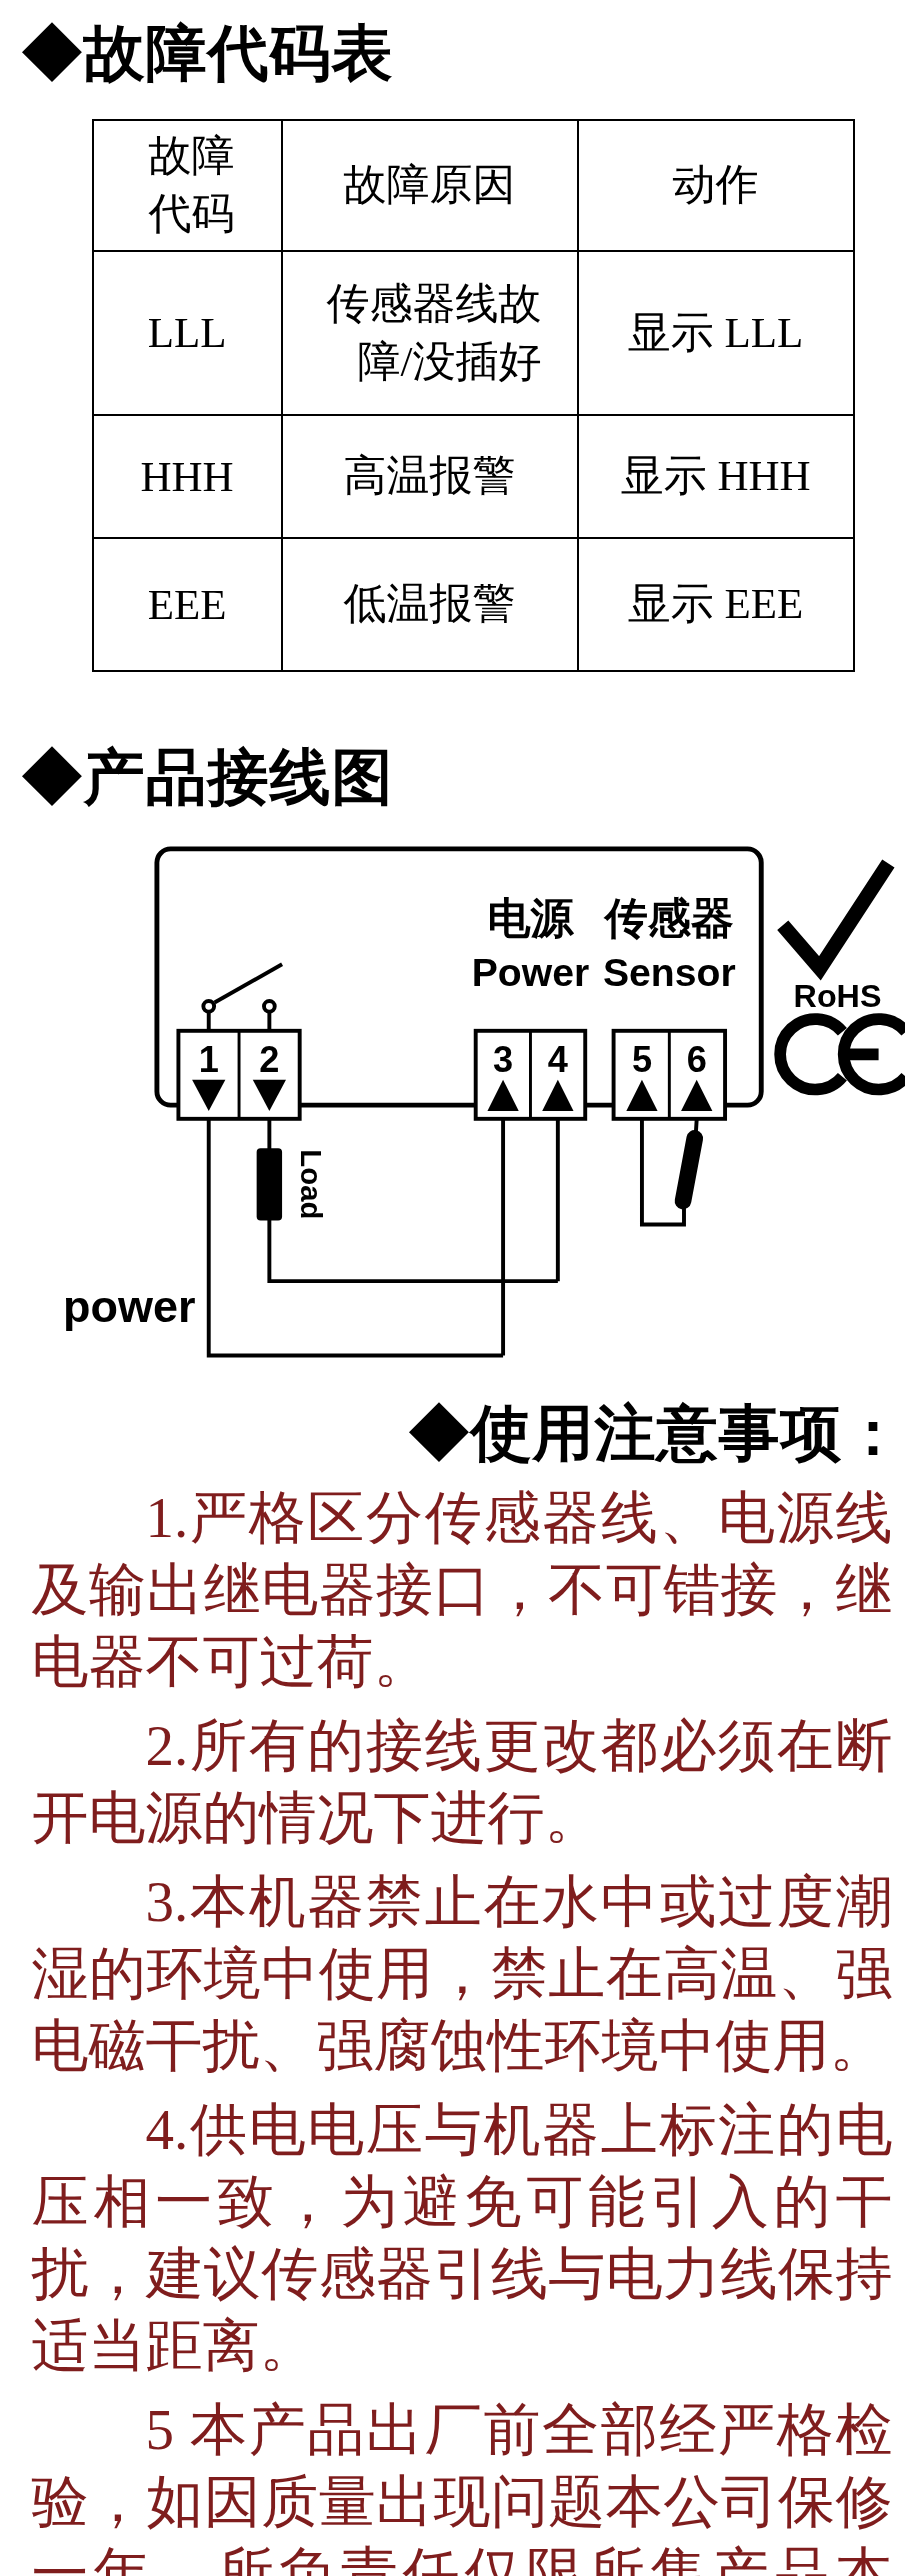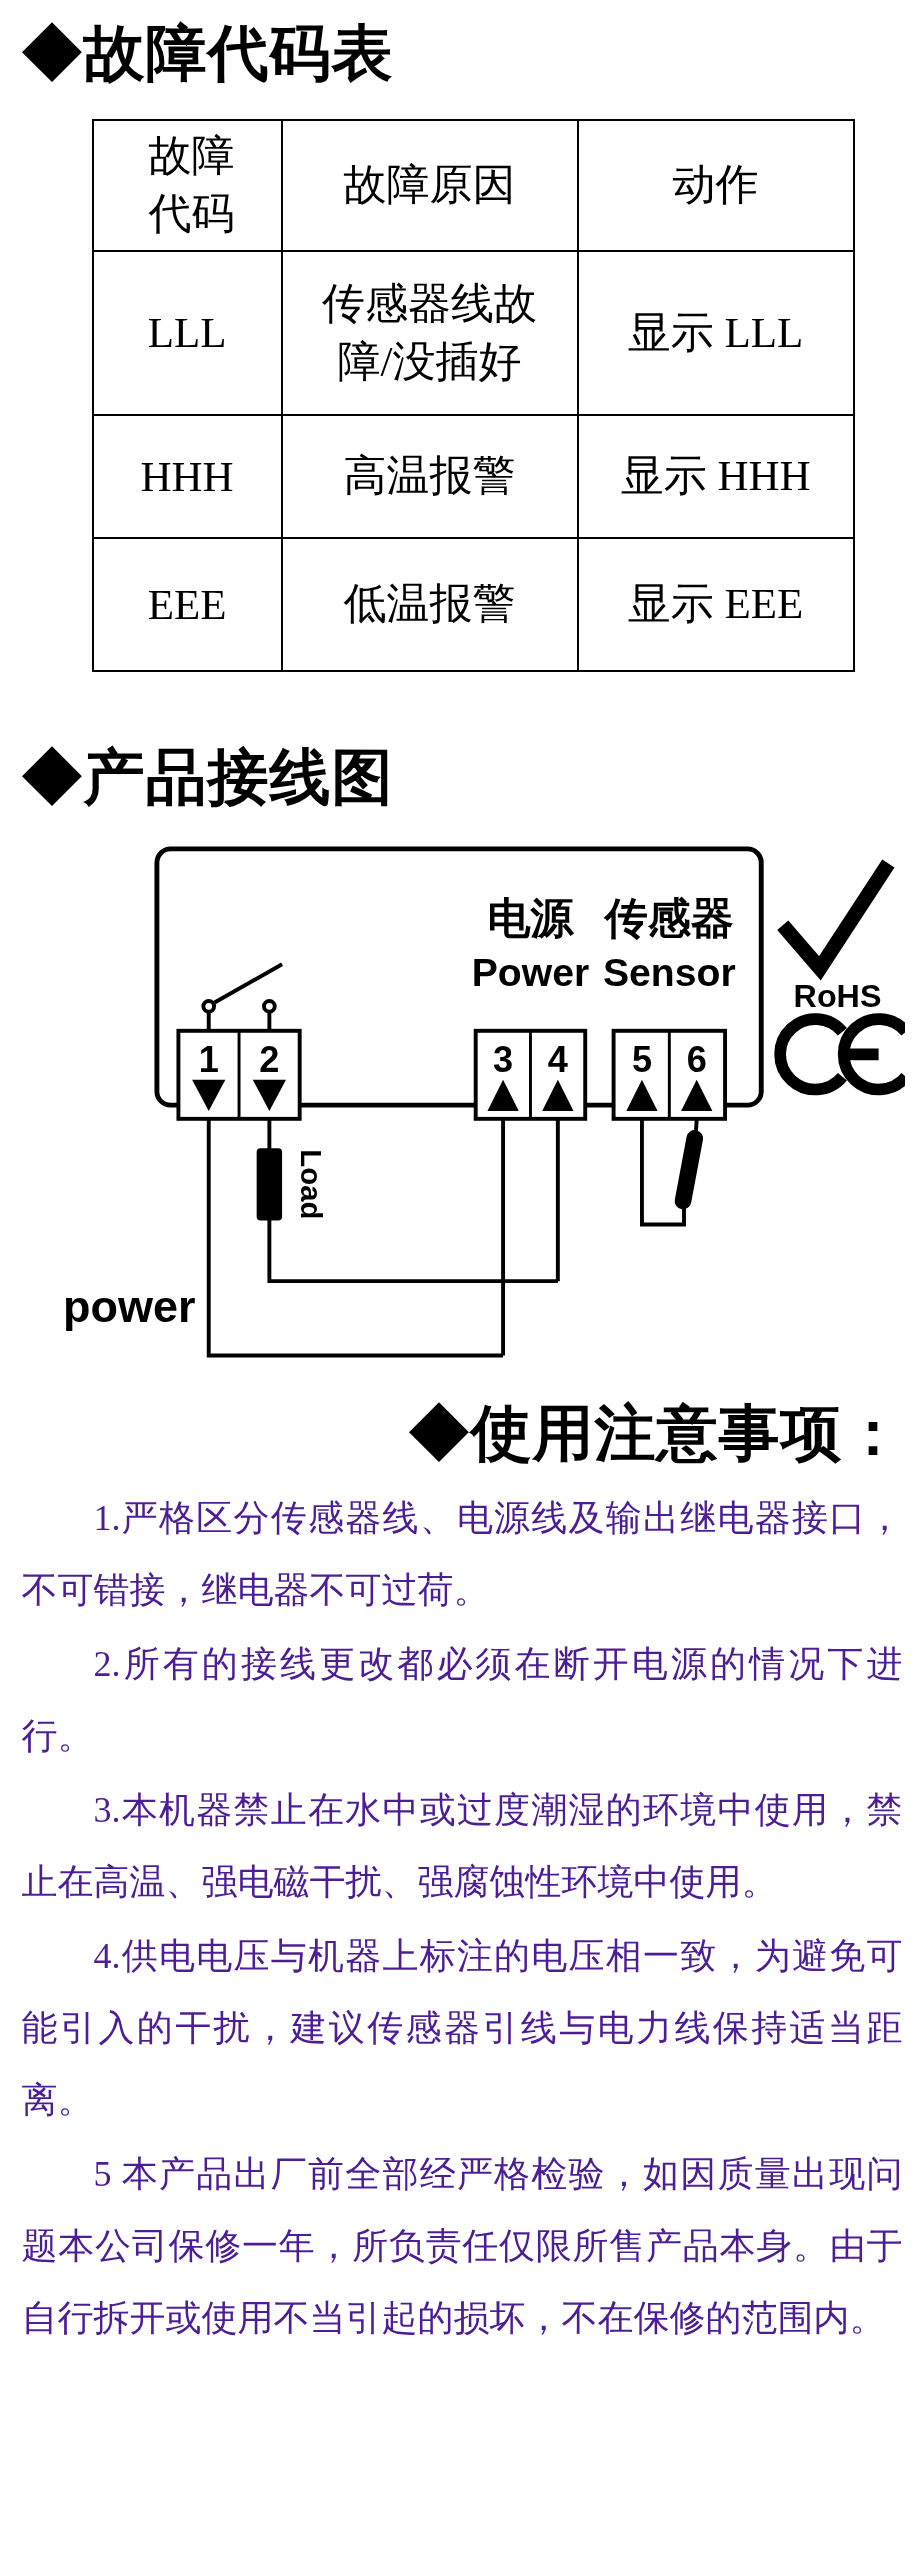--- a/index.html
+++ b/index.html
@@ -43,39 +43,39 @@
     vertical-align:middle;
     font-weight:normal;
     padding:0 5.9px;
     word-break:break-all;
   }
   .fault-table tr.r-head th { height:131px; }
   .fault-table tr.r1 td { height:164px; }
   .fault-table tr.r2 td { height:123px;border-radius:14px; }
   .fault-table tr.r3 td { height:133px;margin-top:48px; }
   .wrap-2em { display:inline-block; width:2.2em; word-break:break-all; text-align:right; vertical-align:middle; }
-  .wrap-cause { display:inline-block; width:5.2em; word-break:break-all; text-align:center; vertical-align:middle; }
+  .wrap-cause { display:inline-block; width:5.2em; word-break:break-all; text-align:right; vertical-align:middle; }
 
   
   #wiring-svg { display:block; margin:0; }
   .dg-label-cn { font-family:"Liberation Sans","DejaVu Sans",sans-serif; font-weight:bold; font-size:44px; }
   .dg-label-en { font-family:"Liberation Sans","DejaVu Sans",sans-serif; font-weight:bold; font-size:40px; }
   .dg-rohs { font-family:"Liberation Sans","DejaVu Sans",sans-serif; font-weight:bold; font-size:33px; }
   .tnum { font-family:"Liberation Sans","DejaVu Sans",sans-serif; font-weight:bold; font-size:37px; }
   .load-label { font-family:"Liberation Sans","DejaVu Sans",sans-serif; font-weight:bold; font-size:30px; }
   .mains-label { font-family:"Liberation Sans","DejaVu Sans",sans-serif; font-weight:bold; font-size:46px; }
 
   
   .para {
-    font-size:36px;
+    font-size:57px;
     line-height:72px;
     text-align:justify;
     text-indent:2em;
-    margin:2px;
-    color:#4c1d95;
+    margin:12px;
+    color:#7f1d1d;
   }
 </style>
 </head>
 <body>
 
 <div class="page">
 
   <h1 id="h-fault" class="heading">◆故障代码表</h1>
 
   <table class="fault-table">

